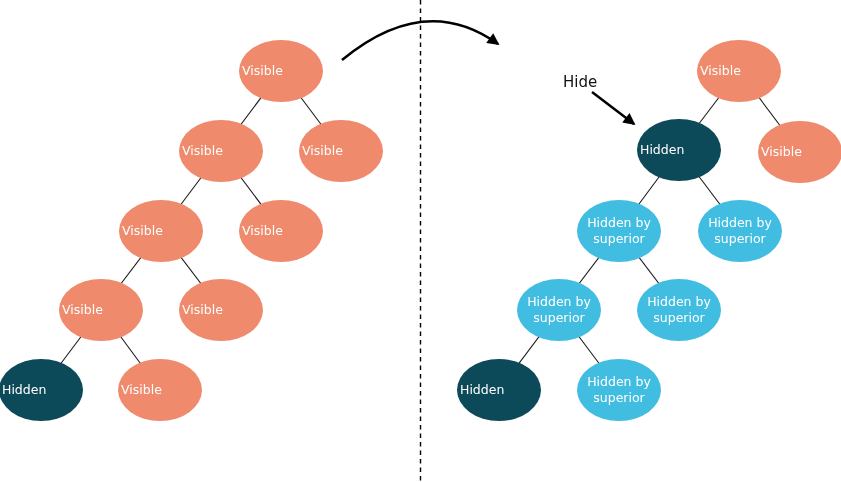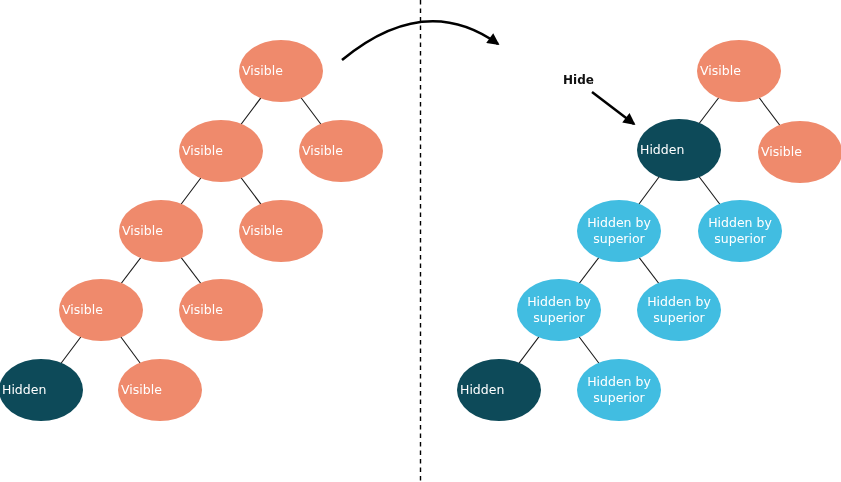--- a/index.html
+++ b/index.html
@@ -32,23 +32,23 @@
     padding: 0 3px;
     box-sizing: border-box;
   }
   .node.visible { background: var(--visible-fill, #EF8A6C); }
   .node.hidden { background: var(--hidden-fill, #0D4A59); }
   .node.hidden-by-superior { background: var(--hidden-by-superior-fill, #41BDE1); }
   .hide-label {
     position: absolute;
     left: 563px;
     top: 73px;
-    font-size: 12px;
+    font-size: 15px;
     color: var(--annotation-text, #111111);
-    font-weight: 700;
+    font-weight: 400;
   }
   .edge { stroke: var(--line, #1a1a1a); stroke-width: 1.1; }
   .divider { stroke: #000000; stroke-width: 1.4; stroke-dasharray: 4.5 4; }
   .arrow { stroke: #000000; fill: none; }
 </style>
 </head>
 <body>
 
 <div class="stage">
 

